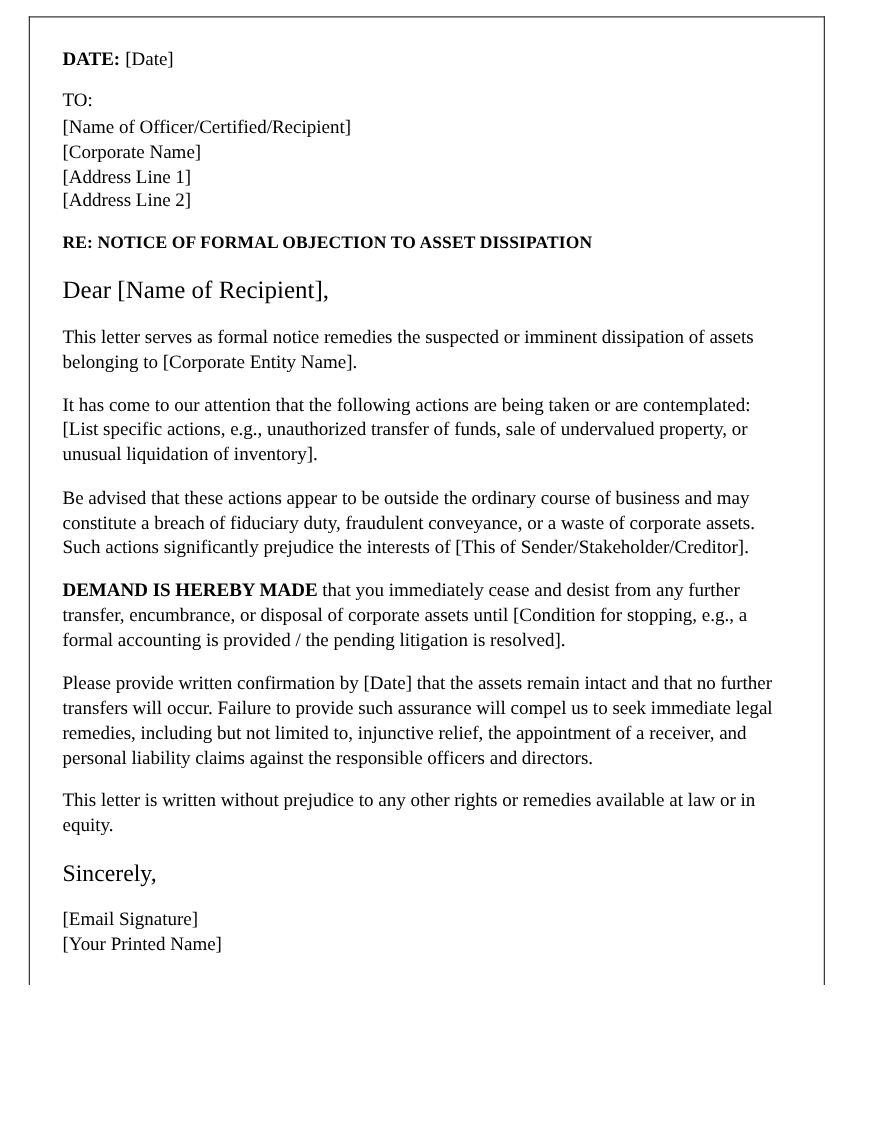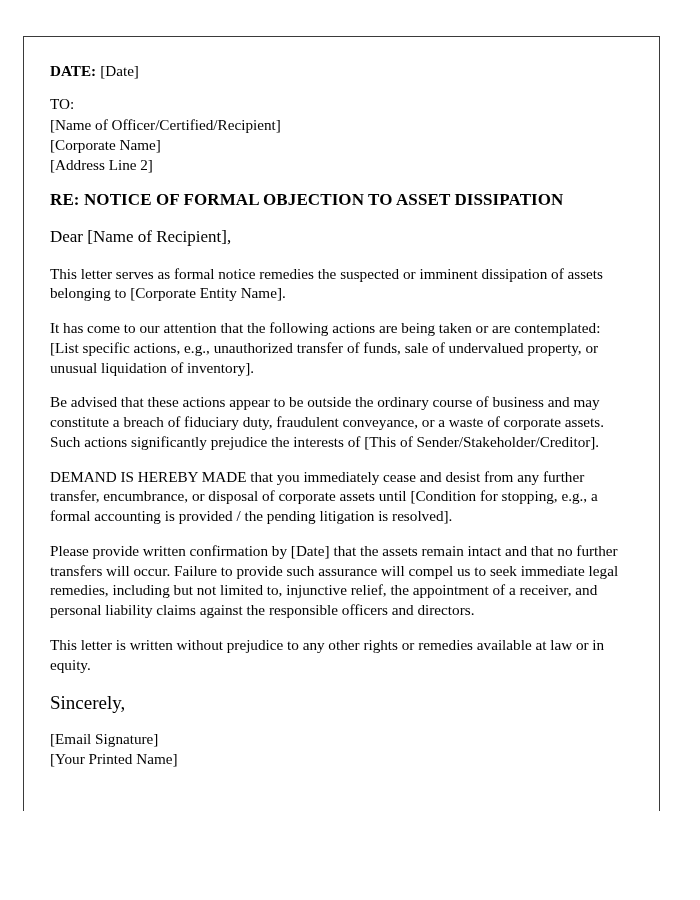--- a/index.html
+++ b/index.html
@@ -16,21 +16,21 @@
   .page {
     position: relative;
     width: 700px;
     height: 900px;
     background: #ffffff;
     box-sizing: border-box;
   }
   .doc-frame {
     position: absolute;
     left: 23px;
-    top: 36px;
+    top: 13px;
     width: 637px;
     height: 775px;
     border: 1px solid #3a3a3a;
     border-bottom: none;
     box-sizing: border-box;
     background: #ffffff;
     overflow: hidden;
   }
   .doc-body {
     padding: 24px 34px 0 26px;
@@ -53,38 +53,38 @@
     line-height: 1.3;
   }
   .to-label {
     font-weight: normal;
     font-size: 15.2px;
     line-height: 1.3;
     margin-bottom: 1px;
   }
   .subject {
     font-weight: bold;
-    font-size: 17px;
+    font-size: 14px;
     margin-bottom: 16px;
     margin-top: 8px;
     letter-spacing: 0.1px;
   }
   .para {
     font-size: 15.2px;
     line-height: 1.30;
     margin-bottom: 15px;
     text-align: left;
   }
   .salutation {
-    font-size: 17px;
+    font-size: 20px;
     line-height: 1.3;
     margin-bottom: 15px;
   }
   .strong-lead {
-    font-weight: normal;
+    font-weight: bold;
   }
   .sign-off {
     font-size: 19px;
     margin-bottom: 15px;
     margin-top: 18px;
   }
   .sig-block .line {
     line-height: 1.32;
   }
 </style>
@@ -98,20 +98,21 @@
       <div class="block">
         <span class="line label">DATE:</span>
         <span class="line">[Date]</span>
       </div>
 
 
       <div class="addr-block">
         <div class="to-label">TO:</div>
         <div class="line">[Name of Officer/Certified/Recipient]</div>
         <div class="line">[Corporate Name]</div>
+        <div class="line">[Address Line 1]</div>
         <div class="line">[Address Line 2]</div>
       </div>
 
       <div class="subject">RE: NOTICE OF FORMAL OBJECTION TO ASSET DISSIPATION</div>
 
       <div class="salutation">Dear [Name of Recipient],</div>
 
       <div class="para">This letter serves as formal notice remedies the suspected or imminent dissipation of assets belonging to [Corporate Entity Name].</div>
       <div class="para">It has come to our attention that the following actions are being taken or are contemplated: [List specific actions, e.g., unauthorized transfer of funds, sale of undervalued property, or unusual liquidation of inventory].</div>
       <div class="para">Be advised that these actions appear to be outside the ordinary course of business and may constitute a breach of fiduciary duty, fraudulent conveyance, or a waste of corporate assets. Such actions significantly prejudice the interests of [This of Sender/Stakeholder/Creditor].</div>

